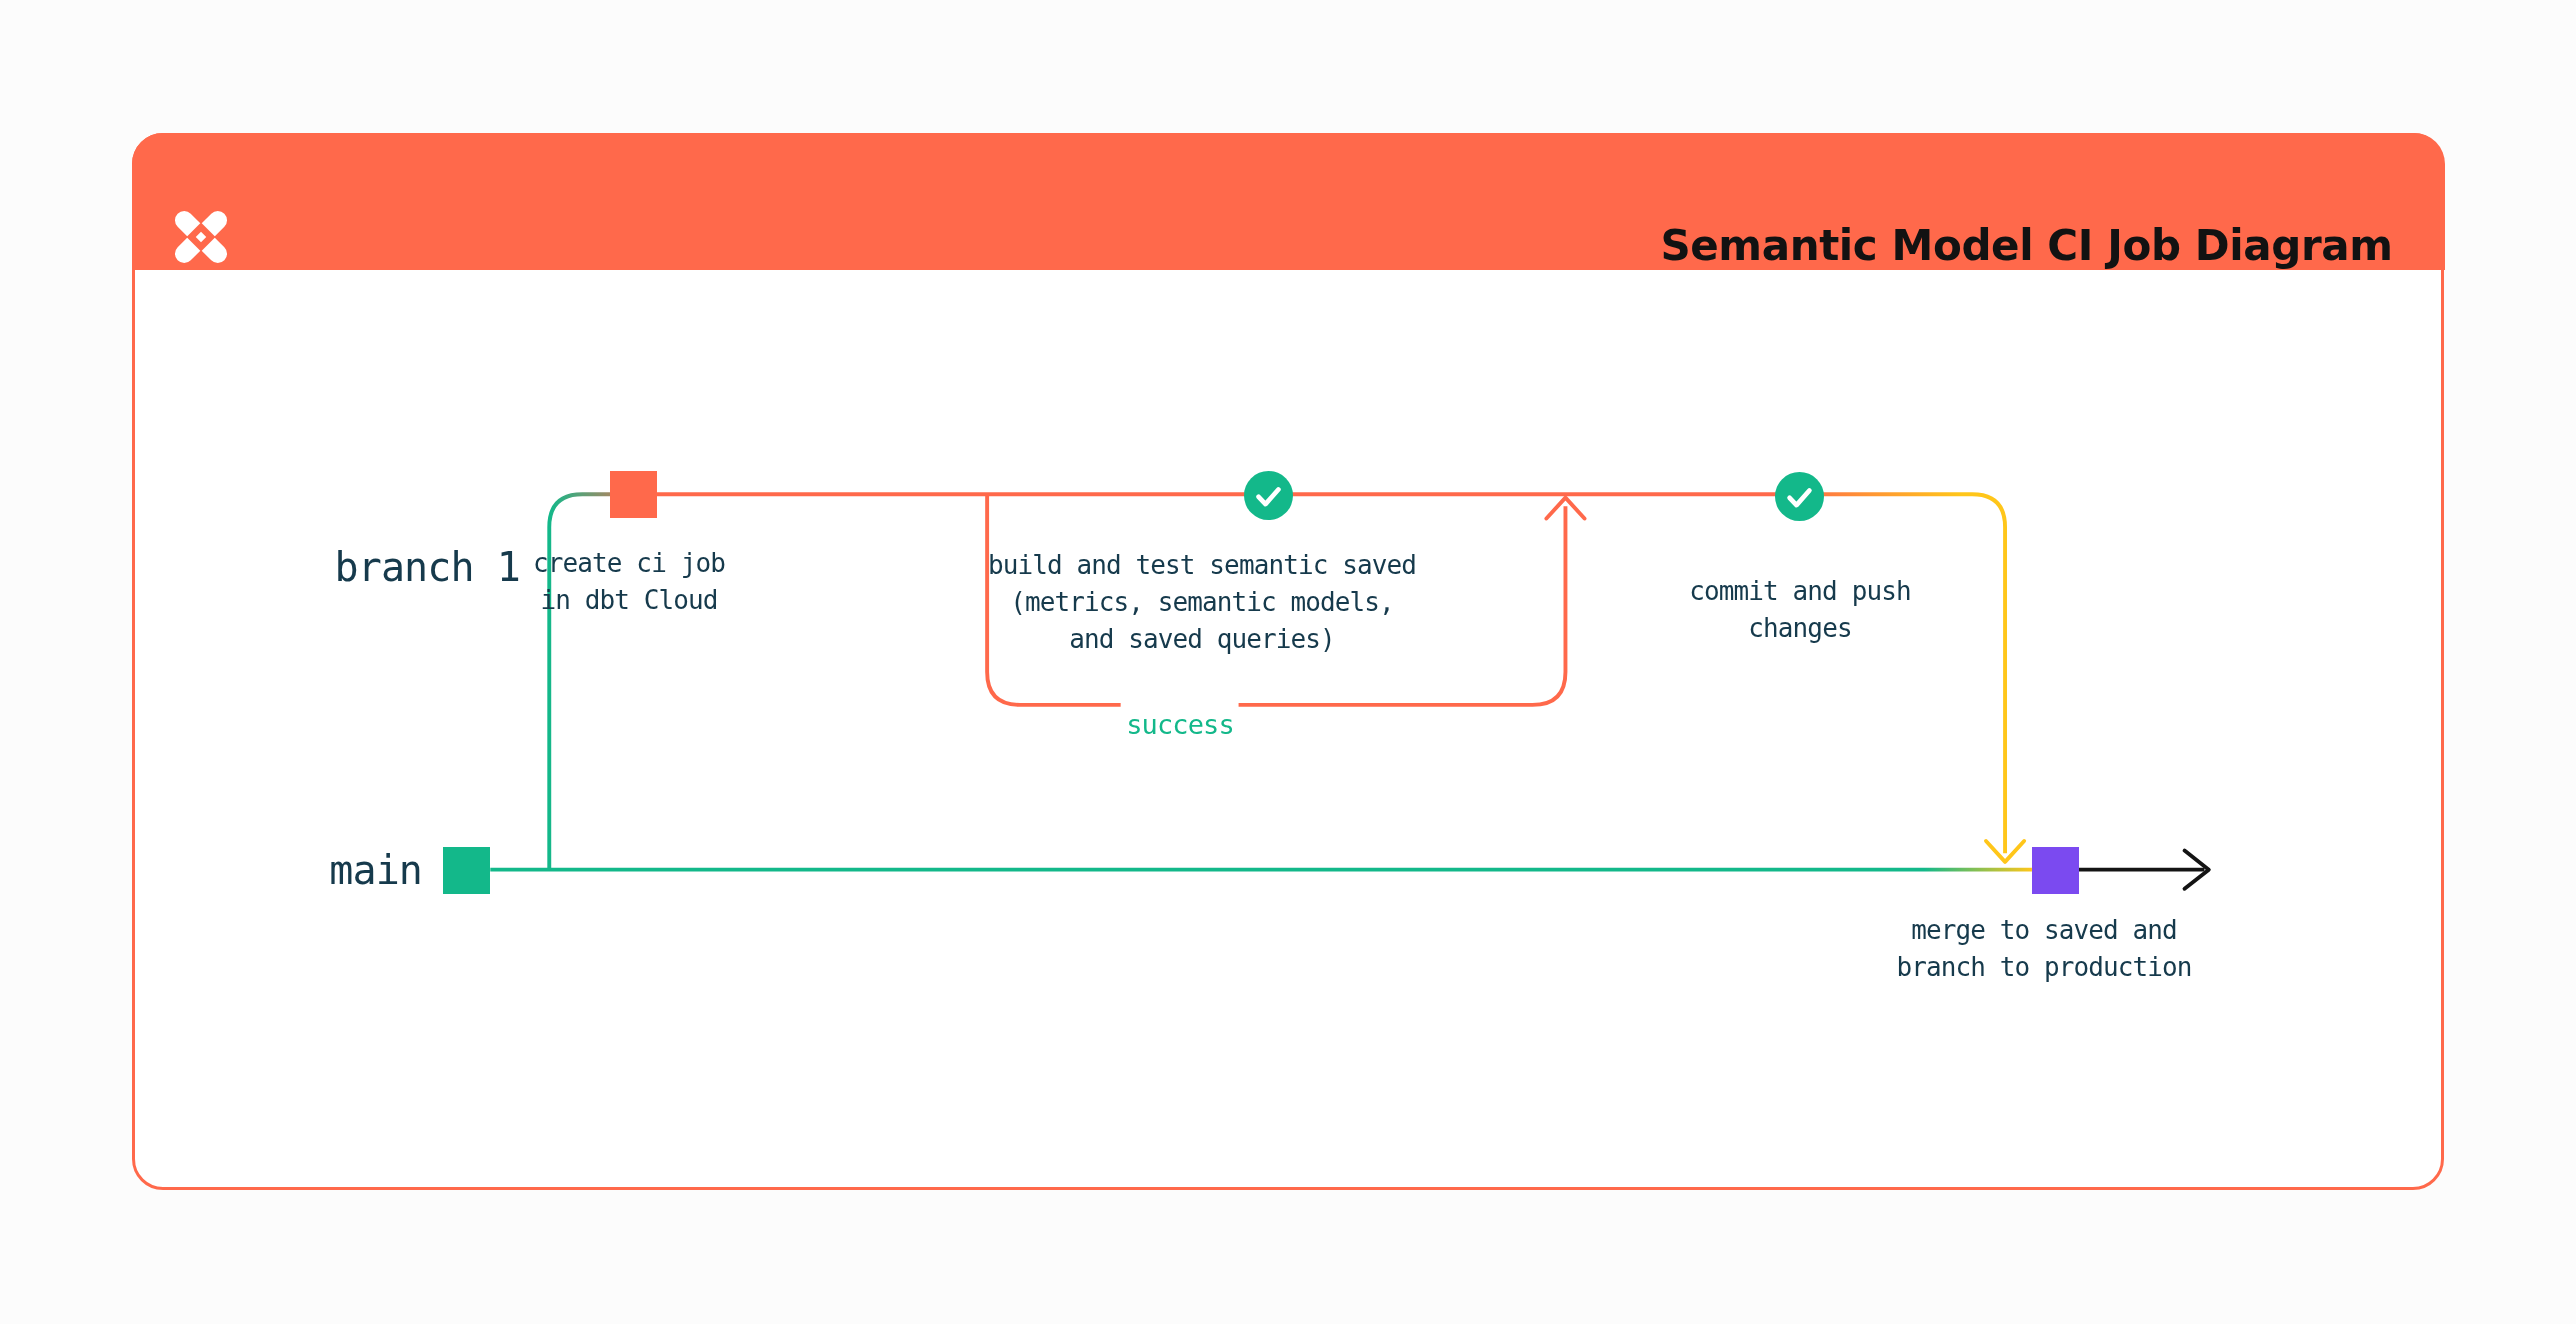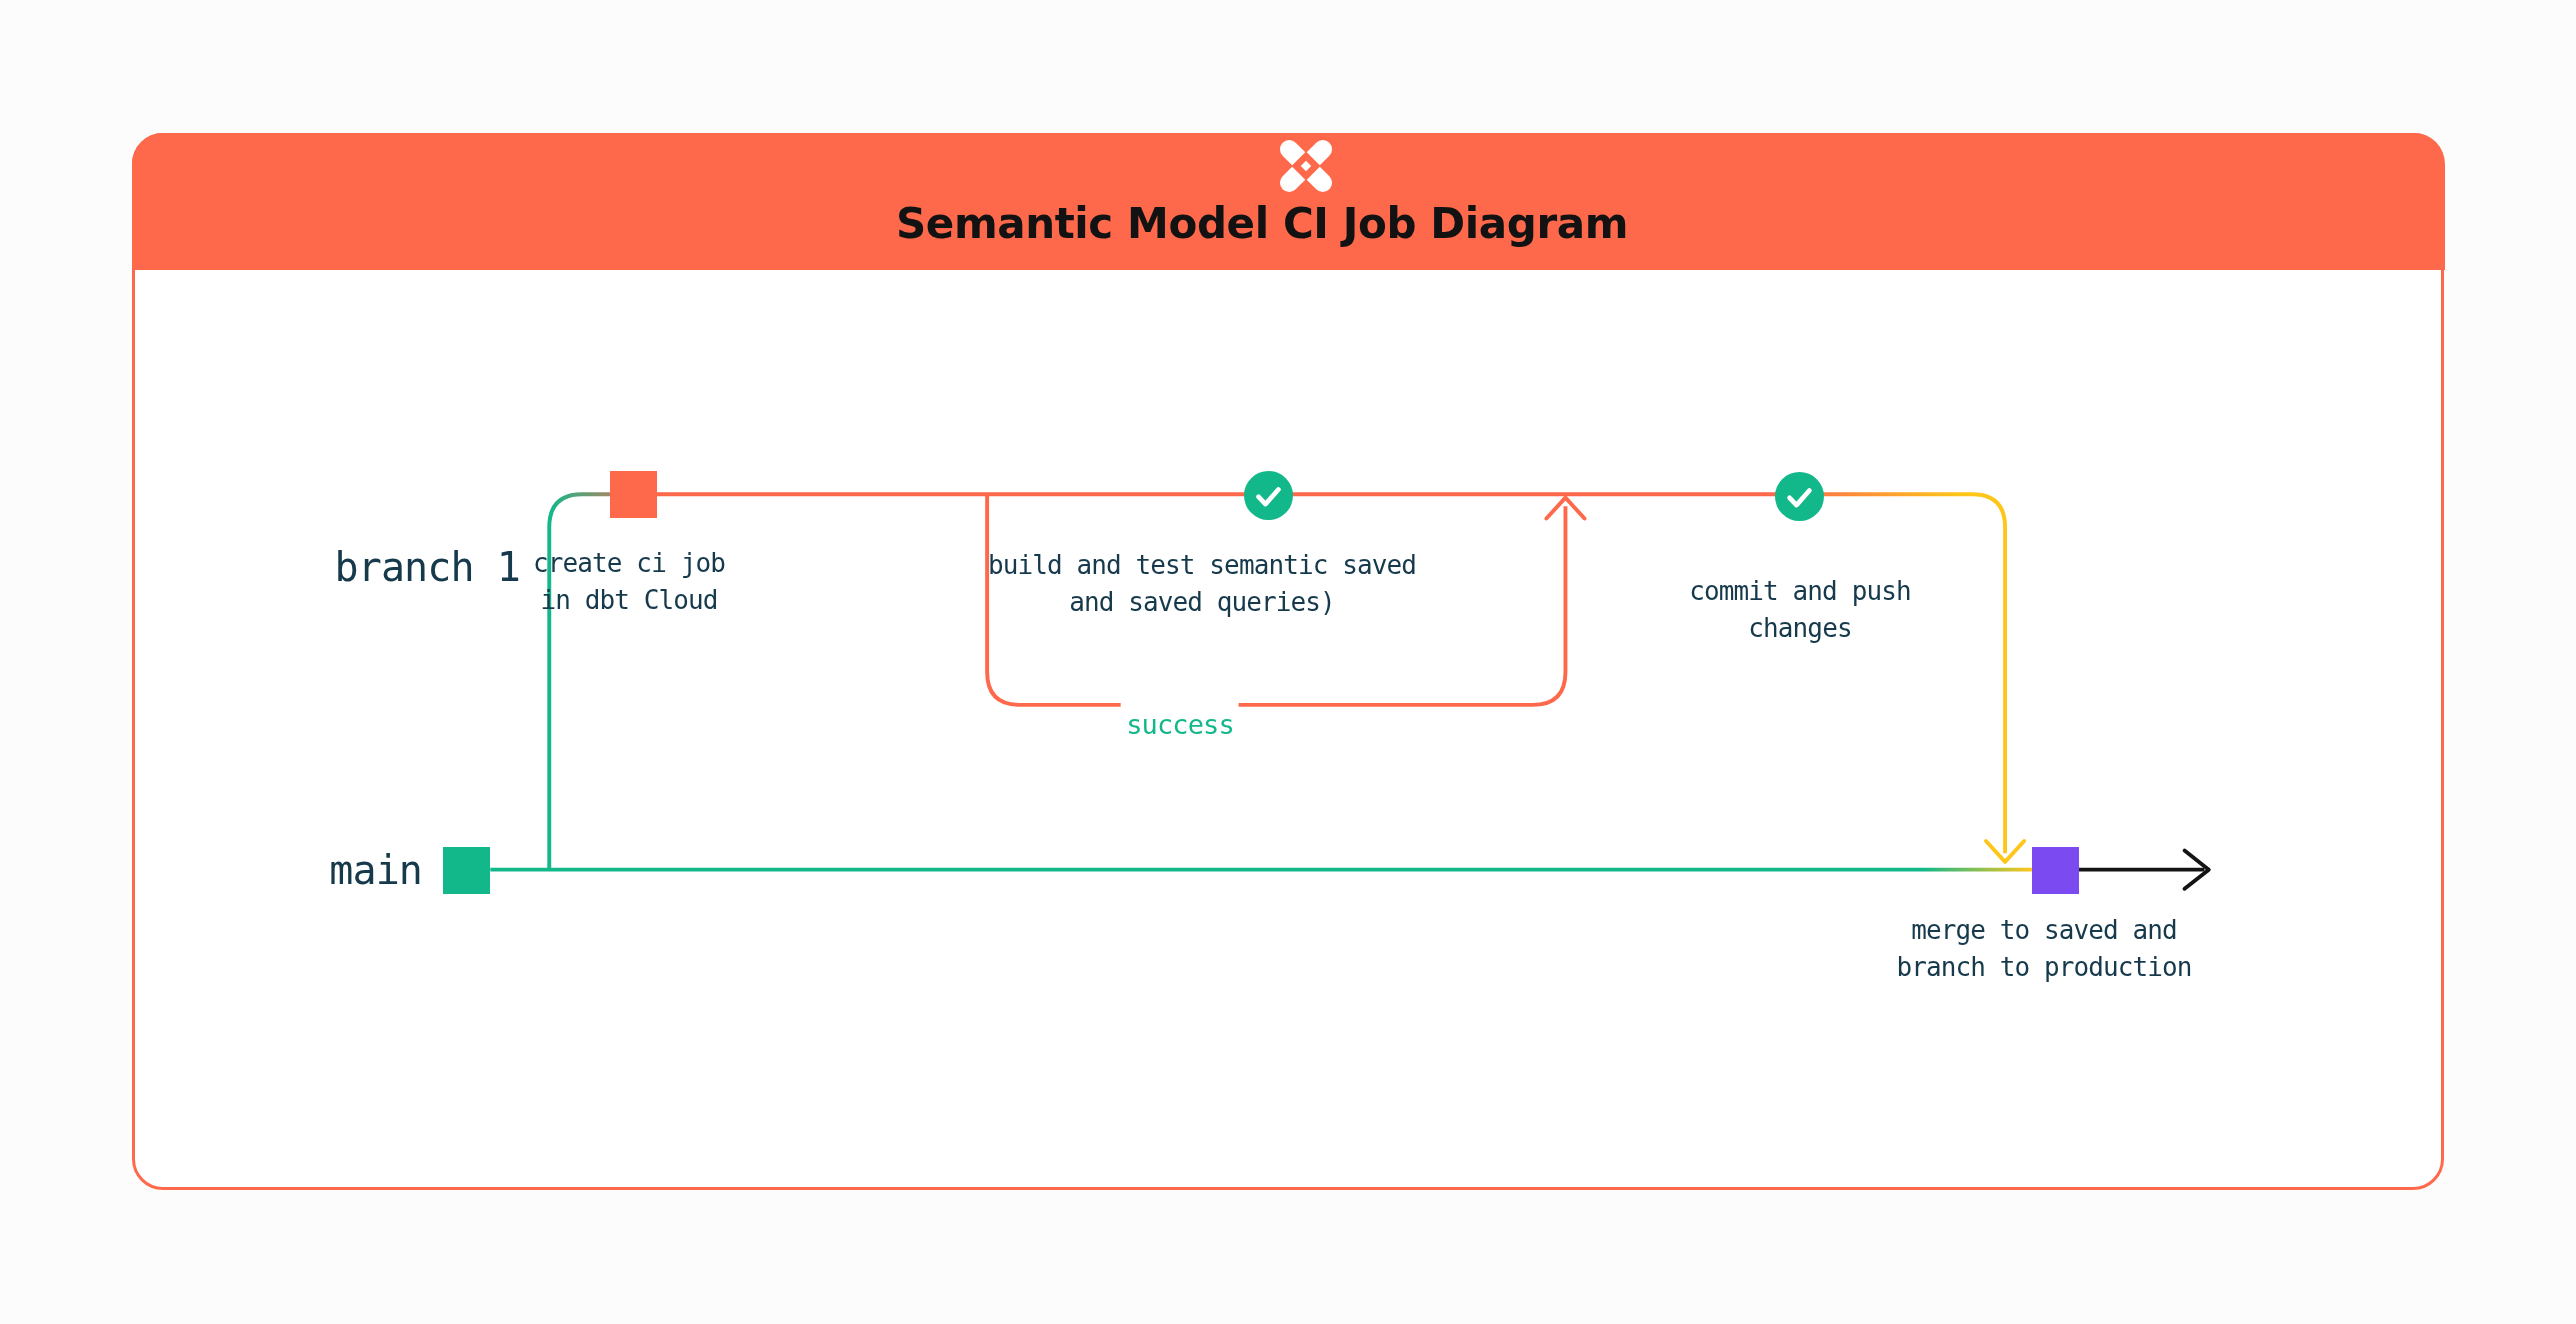--- a/index.html
+++ b/index.html
@@ -11,21 +11,21 @@
   .card{
     position:absolute;left:132px;top:133px;width:2312px;height:1057px;
     background:var(--card-bg,#FFFFFF);
     border:3.5px solid var(--orange,#FF694B);
     border-radius:31px;box-sizing:border-box;z-index:0;
   }
   .card-header{
     position:absolute;left:-3.5px;top:-3.5px;right:-3.5px;height:137px;
     background:var(--orange,#FF694B);
     border-radius:31px 31px 0 0;
-    display:flex;align-items:center;z-index:1;flex-direction:column;
+    display:flex;align-items:flex-end;z-index:1;
   }
   .logo{width:66px;height:66px;margin-left:36px;display:block;flex:0 0 auto;}
   .logo svg{width:100%;height:100%;display:block;}
   .title{
     flex:1;text-align:right;padding-right:52px;
     font-size:42px;font-weight:bold;letter-spacing:-0.4px;
     color:var(--title-text,#121212);
     font-family:"DejaVu Sans","Liberation Sans",sans-serif;
   }
   .wires{position:absolute;left:0;top:0;width:2576px;height:1324px;z-index:2;pointer-events:none;}
@@ -120,20 +120,21 @@
 
 <div class="lbl branch-lbl" style="left:286px;top:544px;width:234px;">branch 1</div>
 <div class="lbl branch-lbl" style="left:188px;top:847px;width:234px;">main</div>
 
 <div class="lbl node-lbl" style="left:629px;top:545px;">
   <div>create ci job</div>
   <div>in dbt Cloud</div>
 </div>
 <div class="lbl node-lbl" style="left:1202px;top:547px;">
   <div>build and test semantic saved</div>
+  <div>(metrics, semantic models,</div>
   <div>and saved queries)</div>
 </div>
 <div class="lbl node-lbl" style="left:1800px;top:545px;margin-top:28px;">
   <div>commit and push</div>
   <div>changes</div>
 </div>
 <div class="lbl node-lbl" style="left:2044px;top:912px;">
   <div>merge to saved and</div>
   <div>branch to production</div>
 </div>

